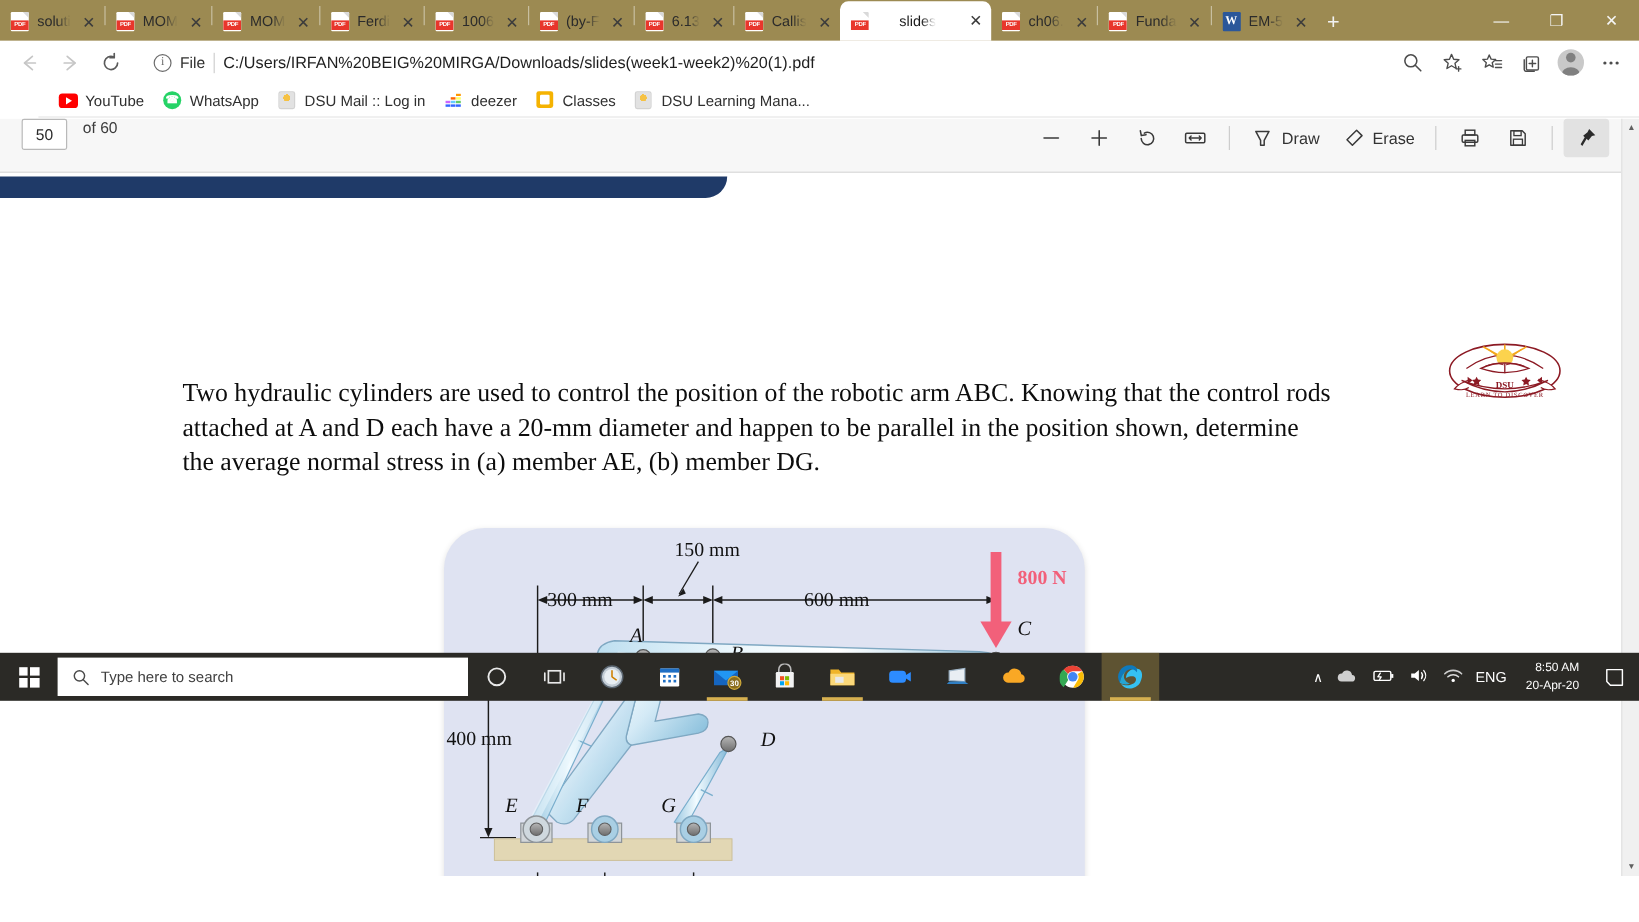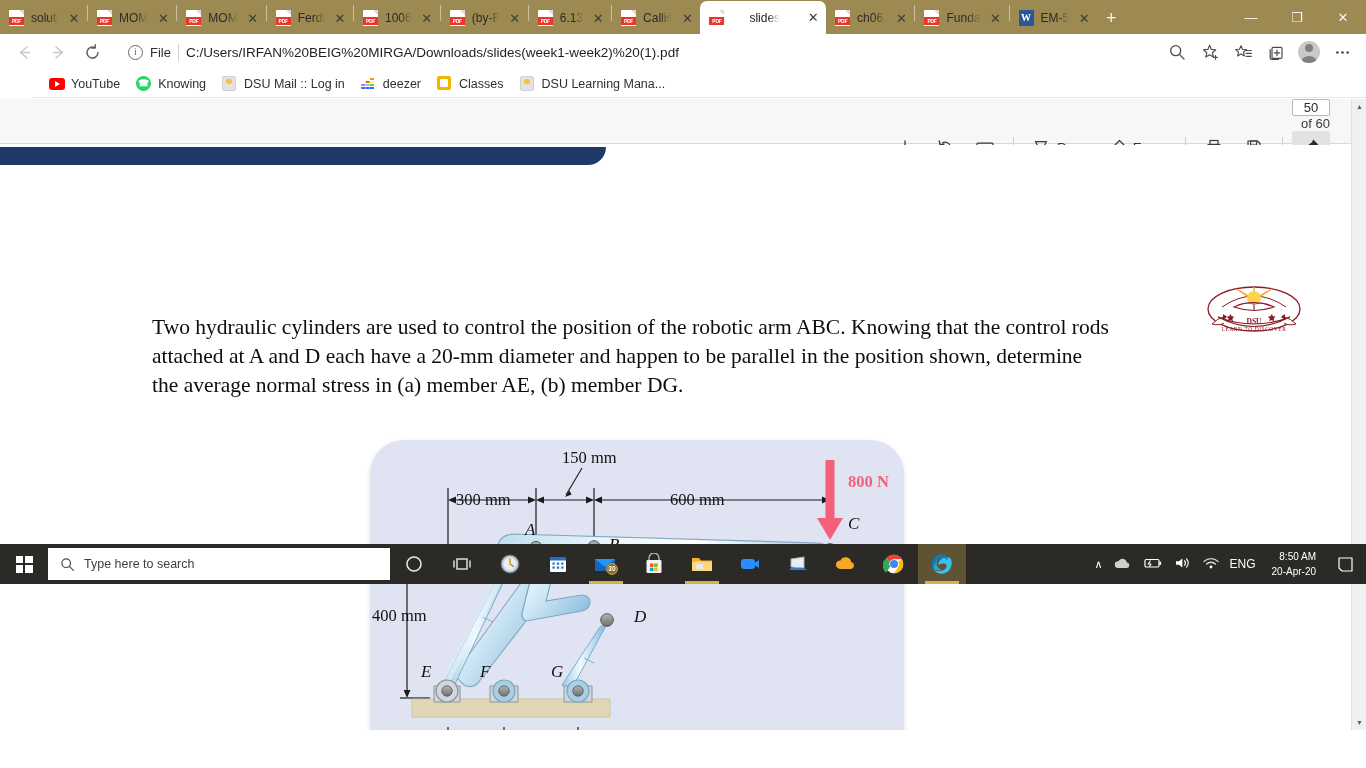--- a/index.html
+++ b/index.html
@@ -205,23 +205,22 @@
     content: ""; position: absolute; inset: 3px;
     background: #ffffff; border-radius: 1px;
   }
 
   
   .pdftoolbar {
     position: absolute; top: 99px; left: 0;
     width: 1351px; height: 45px;
     background: #f7f7f7;
     border-bottom: 1px solid #d9d9d9;
-    display: flex; align-items: flex-end;
-    padding: 0 21px;
-    flex-direction: column;
+    display: flex; align-items: flex-start;
+    padding: 0 10px;
   }
   .pagebox {
     width: 38px; height: 26px;
     border: 1px solid #b9b9b9; border-radius: 2px;
     background: #ffffff;
     font-size: 13px; color: #2b2b2b;
     display: flex; align-items: center; justify-content: center;
     margin-left: 8px;
   }
   .pageof { font-size: 13px; color: #3b3b3b; margin-left: 13px; }
@@ -563,21 +562,21 @@
         <div class="bm">
           <div class="bm-ico">
             <div class="ico-youtube"></div>
           </div>
           <span>YouTube</span>
         </div>
         <div class="bm">
           <div class="bm-ico">
             <div class="ico-whatsapp">☎</div>
           </div>
-          <span>Knowing</span>
+          <span>WhatsApp</span>
         </div>
         <div class="bm">
           <div class="bm-ico">
             <div class="ico-dsu"></div>
           </div>
           <span>DSU Mail :: Log in</span>
         </div>
         <div class="bm">
           <div class="bm-ico"><svg width="14" height="12" viewBox="0 0 14 12" style="margin-top:2px">
               <rect x="9" y="0" width="4" height="2" fill="#f90"></rect>

